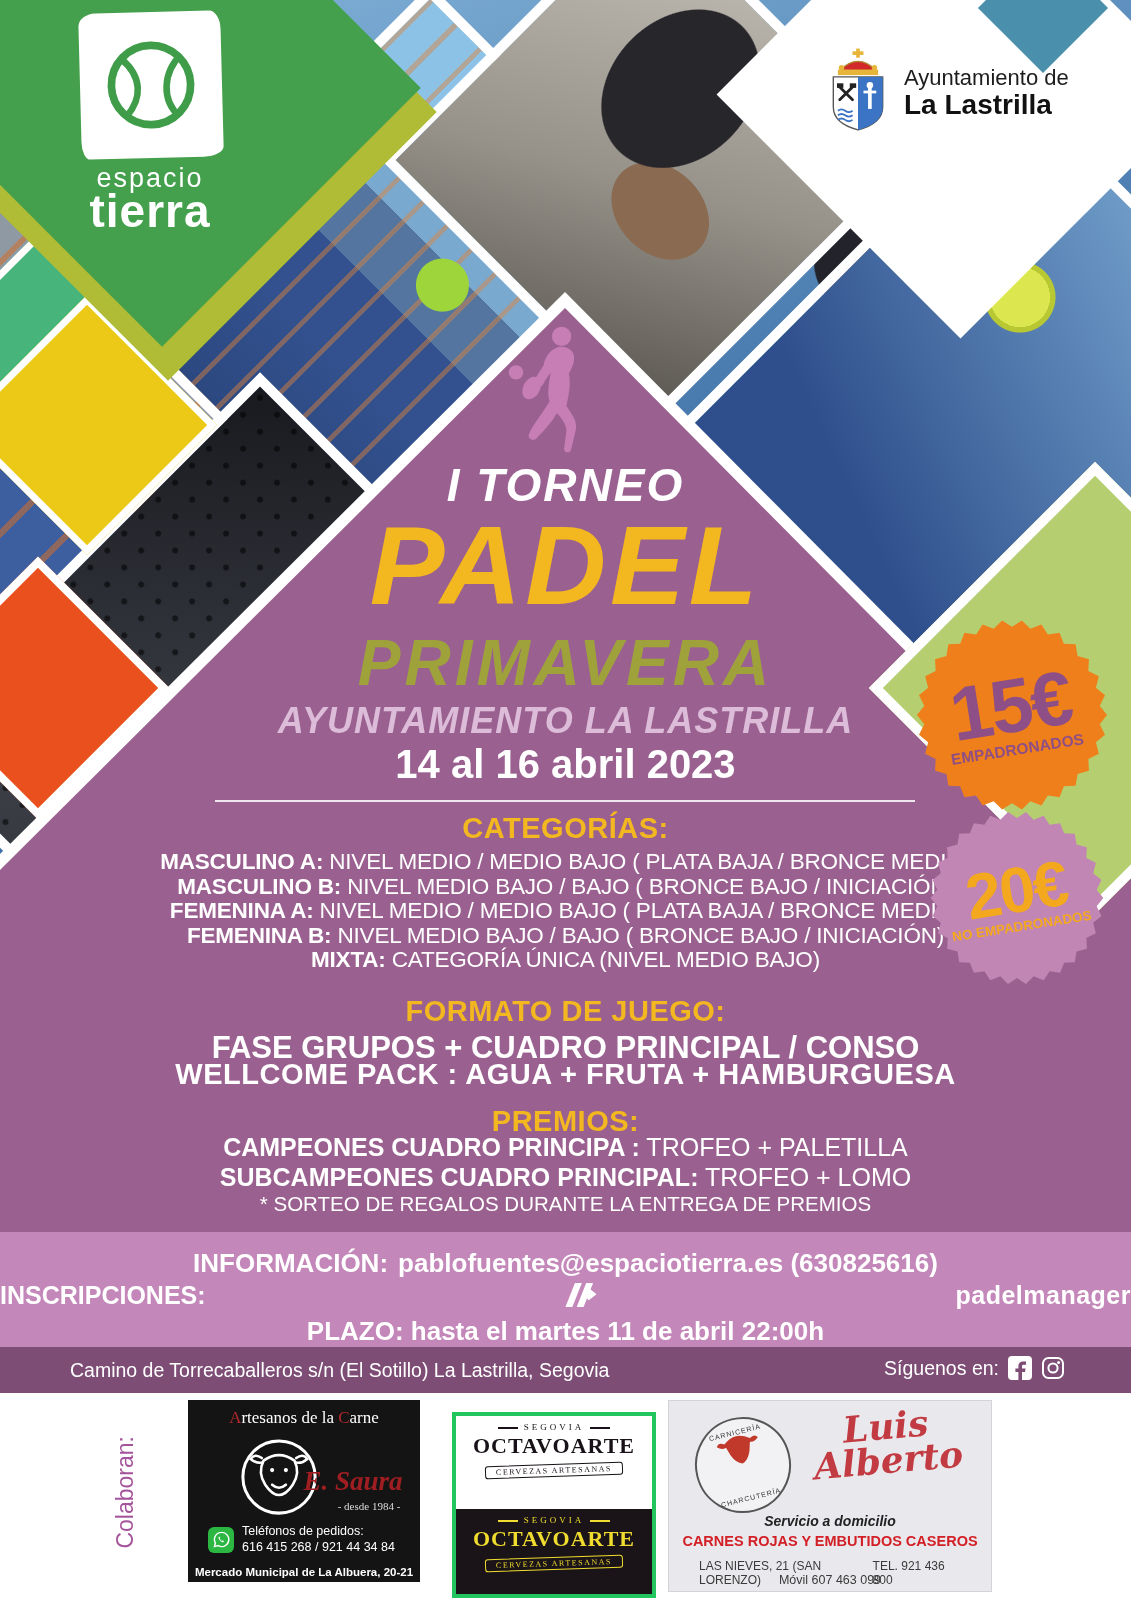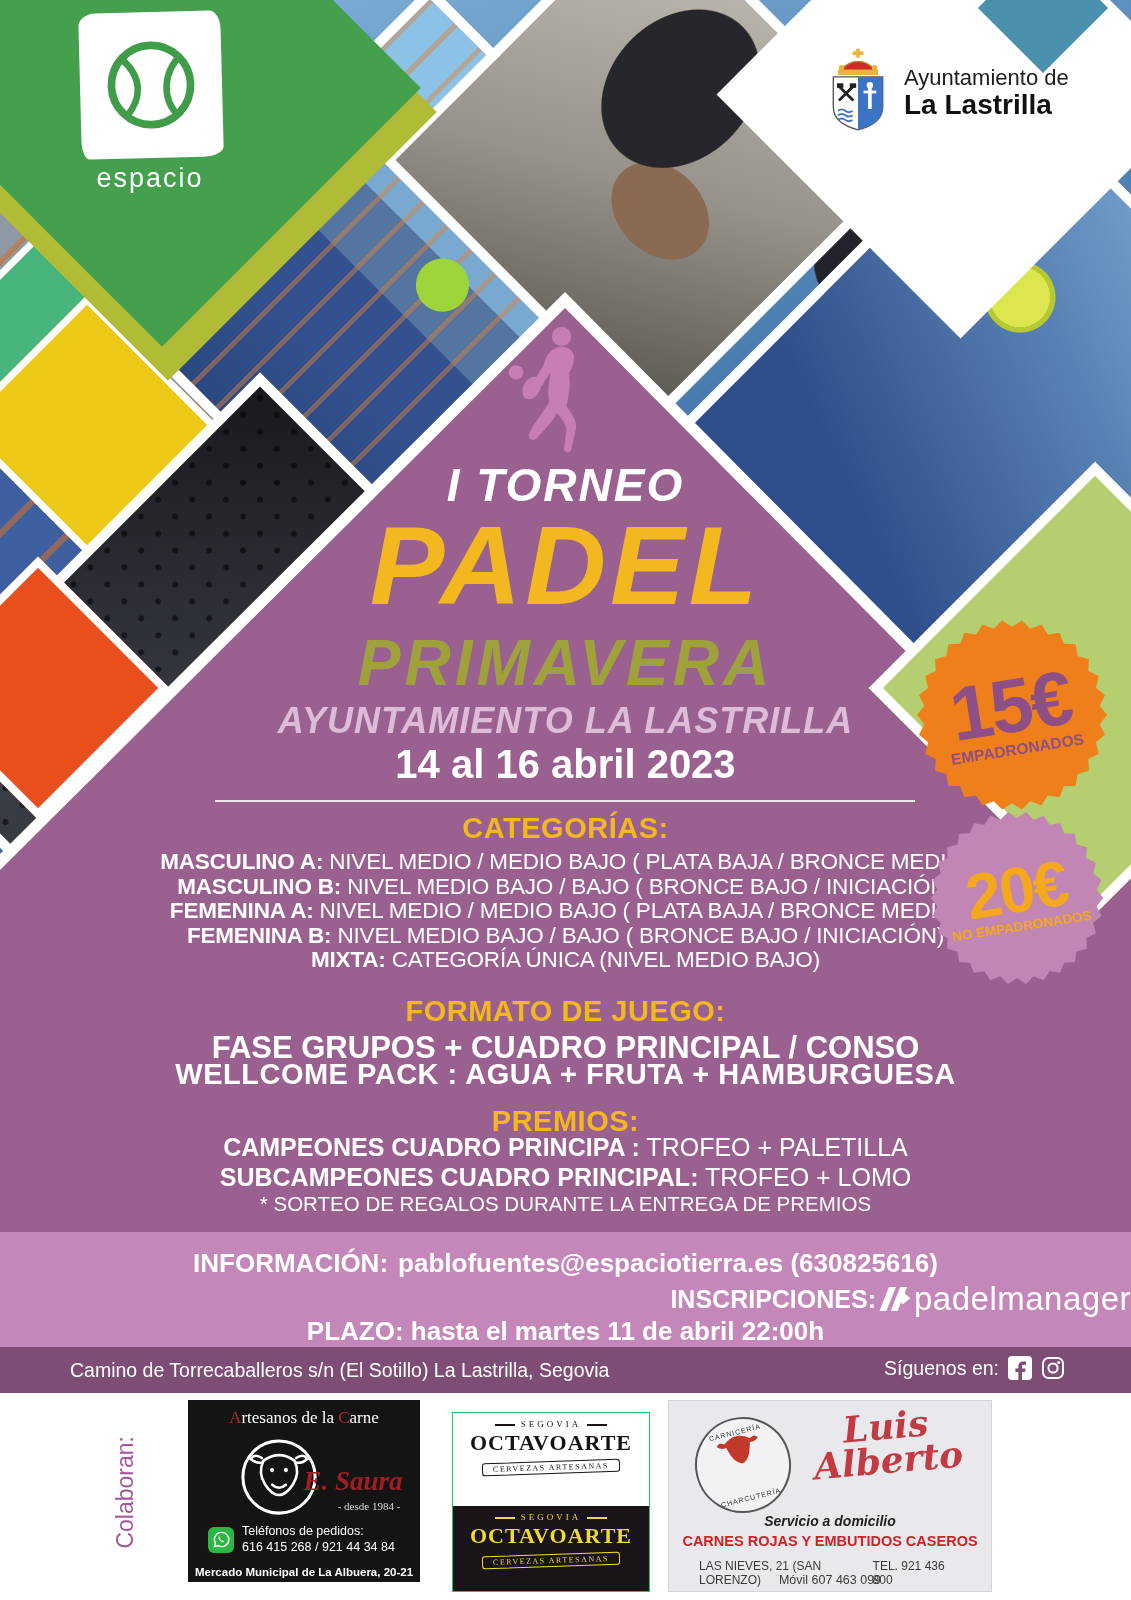--- a/index.html
+++ b/index.html
@@ -92,23 +92,23 @@
   .b15 .price{font-size:76px;font-weight:900;color:#8e4e86;letter-spacing:-2px}
   .b15 .lbl{font-size:15.5px;font-weight:800;color:#8e4e86;margin-top:4px}
   .b20{left:928px;top:809px;width:178px;height:178px}
   .b20 .price{font-size:64px;font-weight:900;color:#f3a81e;letter-spacing:-2px}
   .b20 .lbl{font-size:13.5px;font-weight:800;color:#f3a81e;margin-top:4px}
 
   
   .info-band{position:absolute;left:0;top:1232px;width:100%;height:115px;background:#c487b9;z-index:5;color:#fff;text-align:center}
   .info-l1{position:absolute;top:16px;width:100%;font-size:26px;font-weight:800}
   .info-l1 .val{font-weight:700;margin-left:10px}
-  .info-l2{position:absolute;top:48px;width:100%;display:flex;align-items:center;justify-content:flex-end;gap:0}
+  .info-l2{position:absolute;top:48px;width:100%;display:flex;align-items:center;justify-content:space-between;gap:0}
   .info-l2 .lab{font-size:25px;font-weight:800}
-  .info-l2 .brand{font-size:33px;font-weight:400;letter-spacing:.5px}
+  .info-l2 .brand{font-size:25px;font-weight:700;letter-spacing:.5px}
   .info-l3{position:absolute;top:84px;width:100%;font-size:26px;font-weight:800}
   .addr-bar{position:absolute;left:0;top:1347px;width:100%;height:46px;background:#7d4d75;z-index:5;color:#fff}
   .addr-txt{position:absolute;left:70px;top:12px;font-size:19.5px}
   .follow{position:absolute;right:66px;top:9px;display:flex;align-items:center;gap:9px;font-size:19.5px}
 
   
   .footer{position:absolute;left:0;top:1393px;width:100%;height:207px;background:#fff;z-index:5}
   .colab{position:absolute;left:112px;top:1436px;writing-mode:vertical-rl;transform:rotate(180deg);
     font-size:23px;color:#a4549a;z-index:6}
   .card{position:absolute;z-index:6;overflow:hidden}
@@ -116,21 +116,21 @@
   .c-saura .hd{font-family:"Liberation Serif",serif;font-size:17px;margin-top:8px}
   .c-saura .hd .rc{color:#b3282c}
   .c-saura .cow{position:absolute;left:48px;top:34px}
   .c-saura .nm{position:absolute;left:105px;top:66px;width:120px;font-family:"Liberation Serif",serif;
     font-style:italic;font-weight:700;font-size:27px;color:#a01e22}
   .c-saura .since{position:absolute;left:121px;top:100px;width:120px;font-family:"Liberation Serif",serif;font-size:11px;color:#ddd}
   .c-saura .ph-row{position:absolute;left:20px;top:124px;display:flex;align-items:center;gap:8px;text-align:left}
   .c-saura .ph-row .txt{font-size:12.5px;line-height:1.25}
   .c-saura .strip{position:absolute;left:0;bottom:4px;width:100%;font-size:11.5px;font-weight:700}
   .wapp{width:26px;height:26px;background:#2bb741;border-radius:6px;display:flex;align-items:center;justify-content:center}
-  .c-octa{left:452px;top:1412px;width:196px;height:178px;background:#fff;border:1px solid #22c55e}
+  .c-octa{left:452px;top:1412px;width:196px;height:178px;background:#fff;border:4px solid #22c55e}
   .octa{height:84px;text-align:center;color:#181218;padding-top:6px}
   .octa.dark{background:#1a1418;color:#f0dc2e;height:84px;margin-top:3px}
   .octa .sg{font-size:9px;letter-spacing:3px;font-family:"Liberation Serif",serif}
   .octa .nm{font-size:22px;font-weight:700;font-family:"Liberation Serif",serif;letter-spacing:1px;margin-top:1px}
   .octa .rb{display:inline-block;border:1.5px solid currentColor;border-radius:3px;font-size:8px;letter-spacing:1.5px;
     padding:1px 10px;transform:rotate(-2deg);font-family:"Liberation Serif",serif;margin-top:2px}
   .dash{display:inline-block;width:20px;height:1.5px;background:currentColor;vertical-align:middle;margin:0 6px}
   .c-luis{left:668px;top:1400px;width:322px;height:190px;background:#e9e8ec;border:1px solid #d4d3d8;color:#222}
   .stamp{position:absolute;left:26px;top:16px;width:92px;height:92px;border:2px solid #555;border-radius:50%;
     transform:rotate(-14deg);text-align:center;background:#f2f1f4}
@@ -165,20 +165,21 @@
     <div class="dia logo-inner"></div>
     <div class="abs logo-sq">
       <svg width="110" height="110" viewBox="0 0 100 100">
         <circle cx="50" cy="50" r="36" fill="none" stroke="#3f9d49" stroke-width="7"></circle>
         <path d="M24 26 C42 42 42 62 27 78" fill="none" stroke="#3f9d49" stroke-width="6"></path>
         <path d="M78 23 C61 39 59 64 75 79" fill="none" stroke="#3f9d49" stroke-width="6"></path>
       </svg>
     </div>
     <div class="abs logo-txt">
       <div class="l1">espacio</div>
+      <div class="l2">tierra</div>
     </div>
     <div class="dia dia-white-tr"></div>
     <div class="dia dia-teal"></div>
     <div class="abs ayto">
       <svg width="64" height="92" viewBox="0 0 70 95">
         <rect x="33" y="0" width="4" height="10" fill="#e7b53a"></rect>
         <rect x="29" y="3" width="12" height="4" fill="#e7b53a"></rect>
         <path d="M15 24 Q35 4 55 24 Z" fill="#d22a2a" stroke="#b08b2e" stroke-width="1.5"></path>
         <rect x="13" y="23" width="44" height="6" fill="#e7b53a"></rect>
         <circle cx="17" cy="21" r="3" fill="#e7b53a"></circle>

